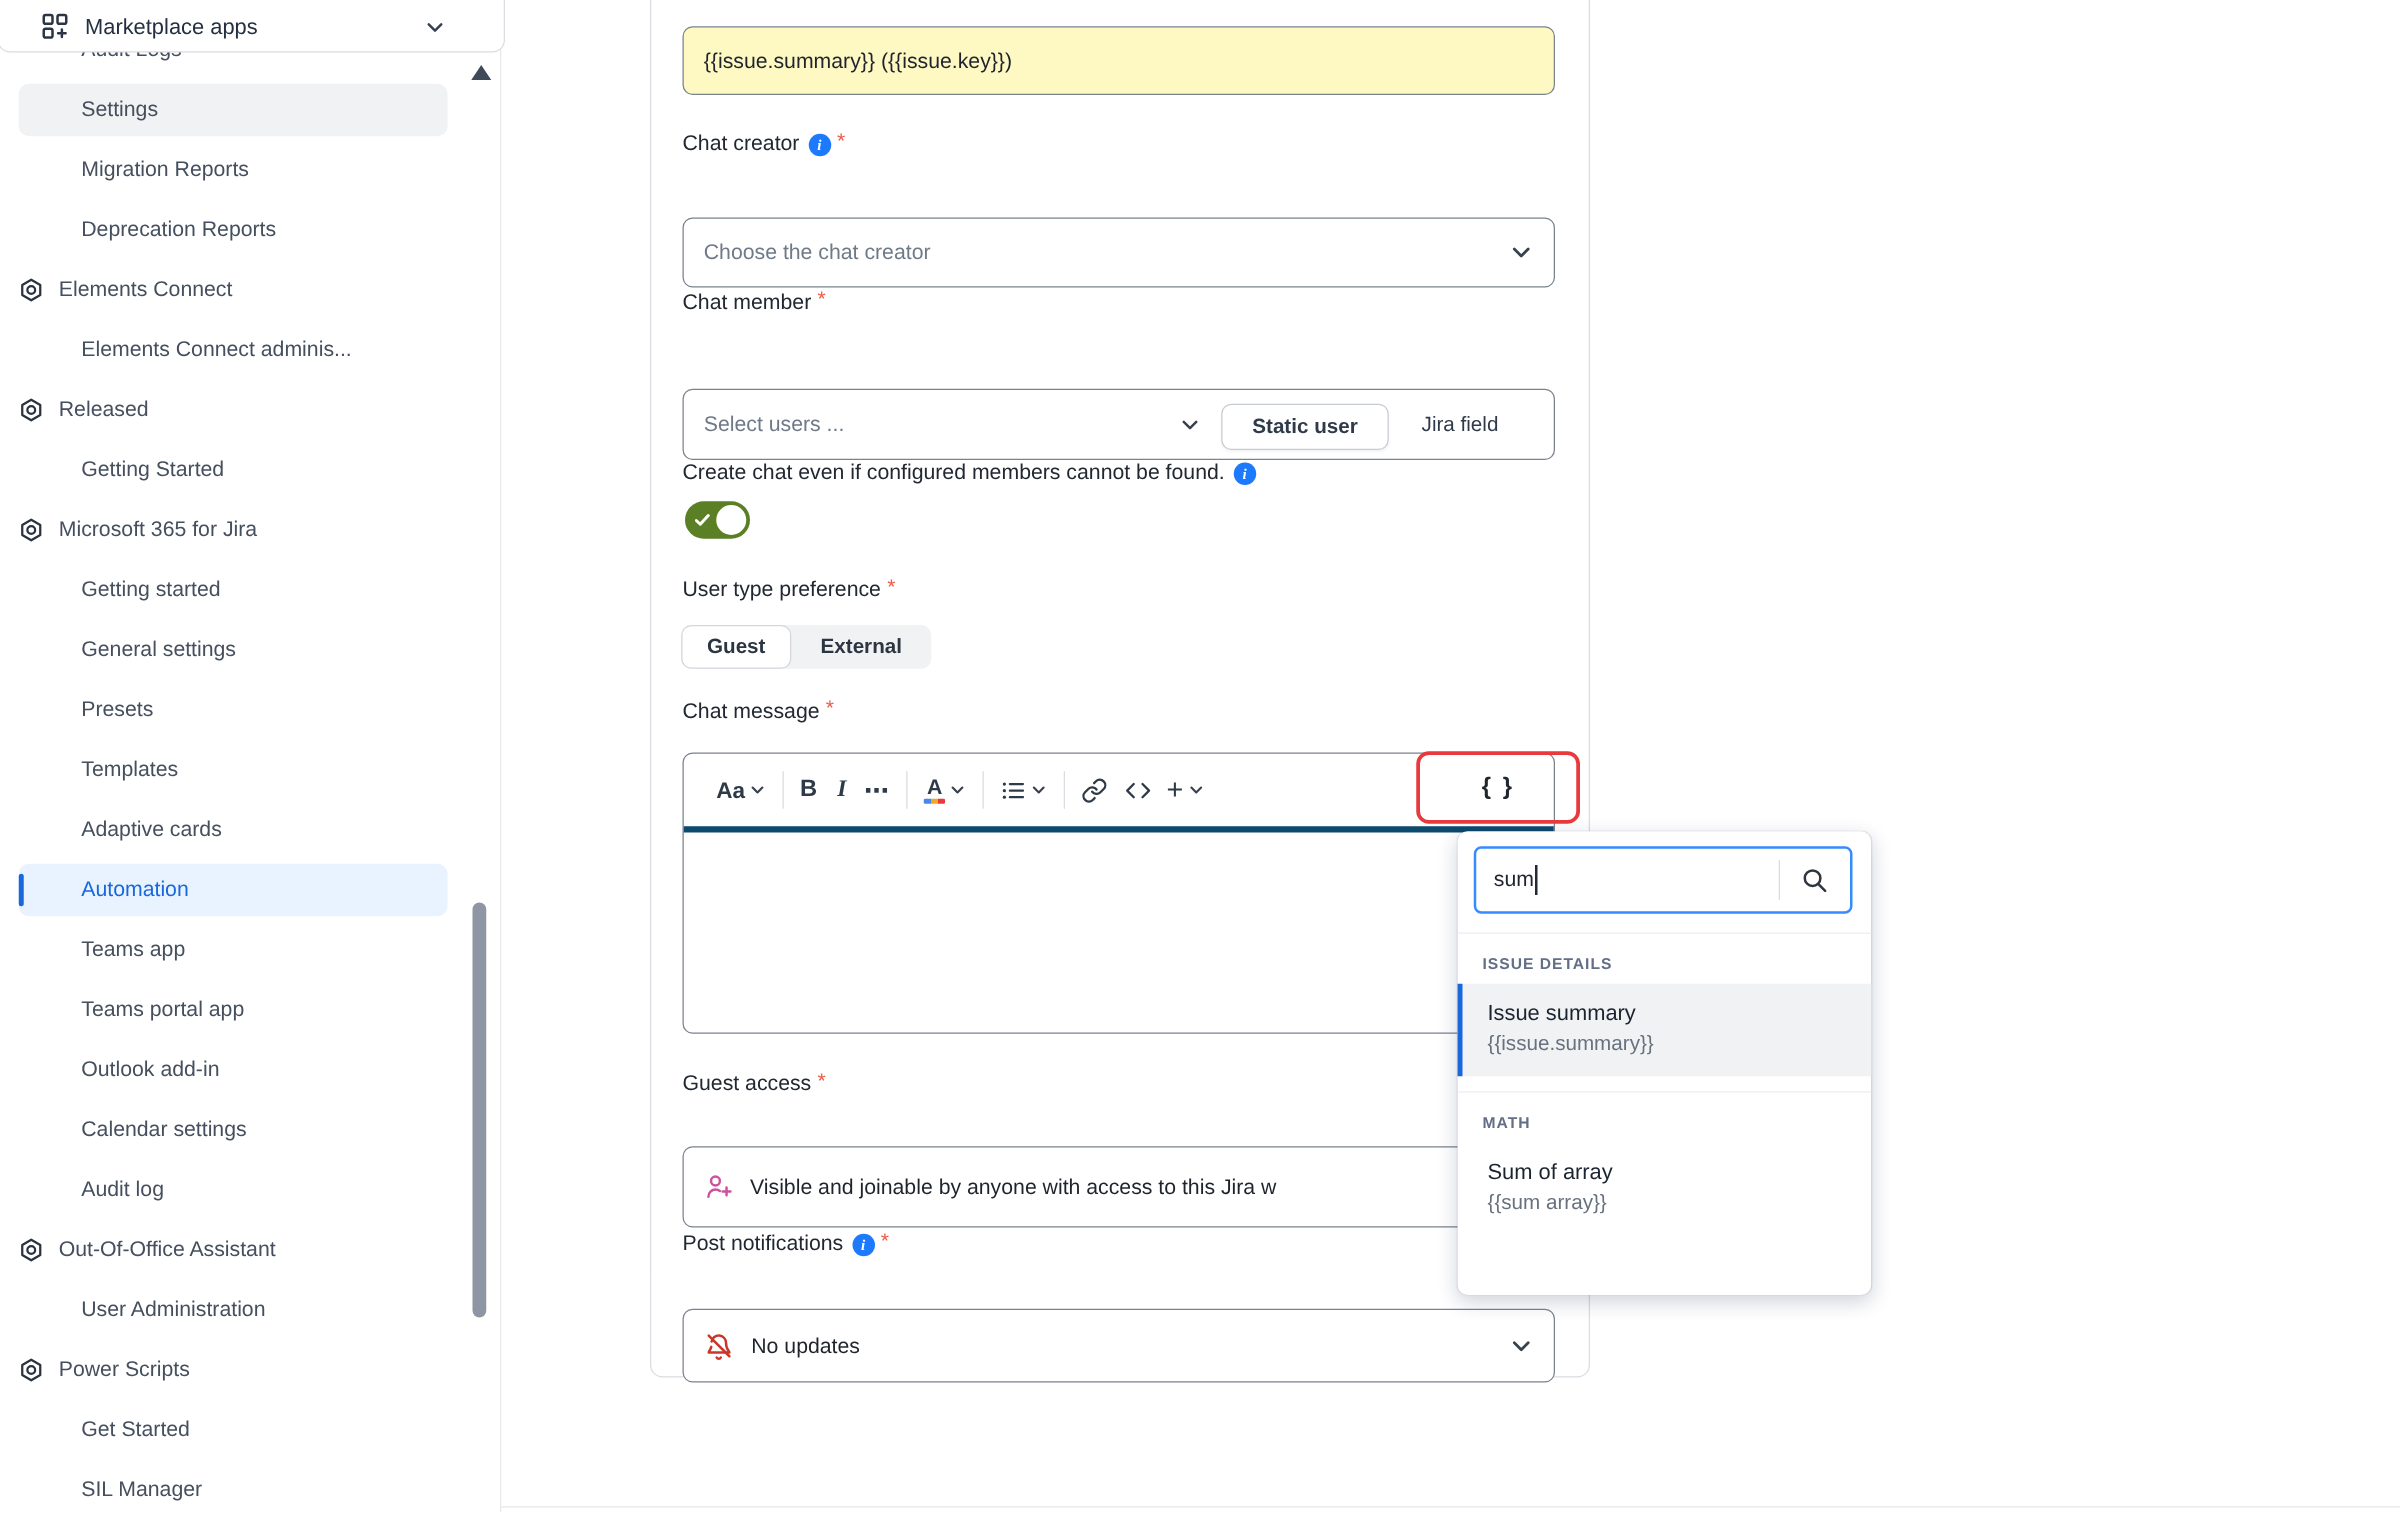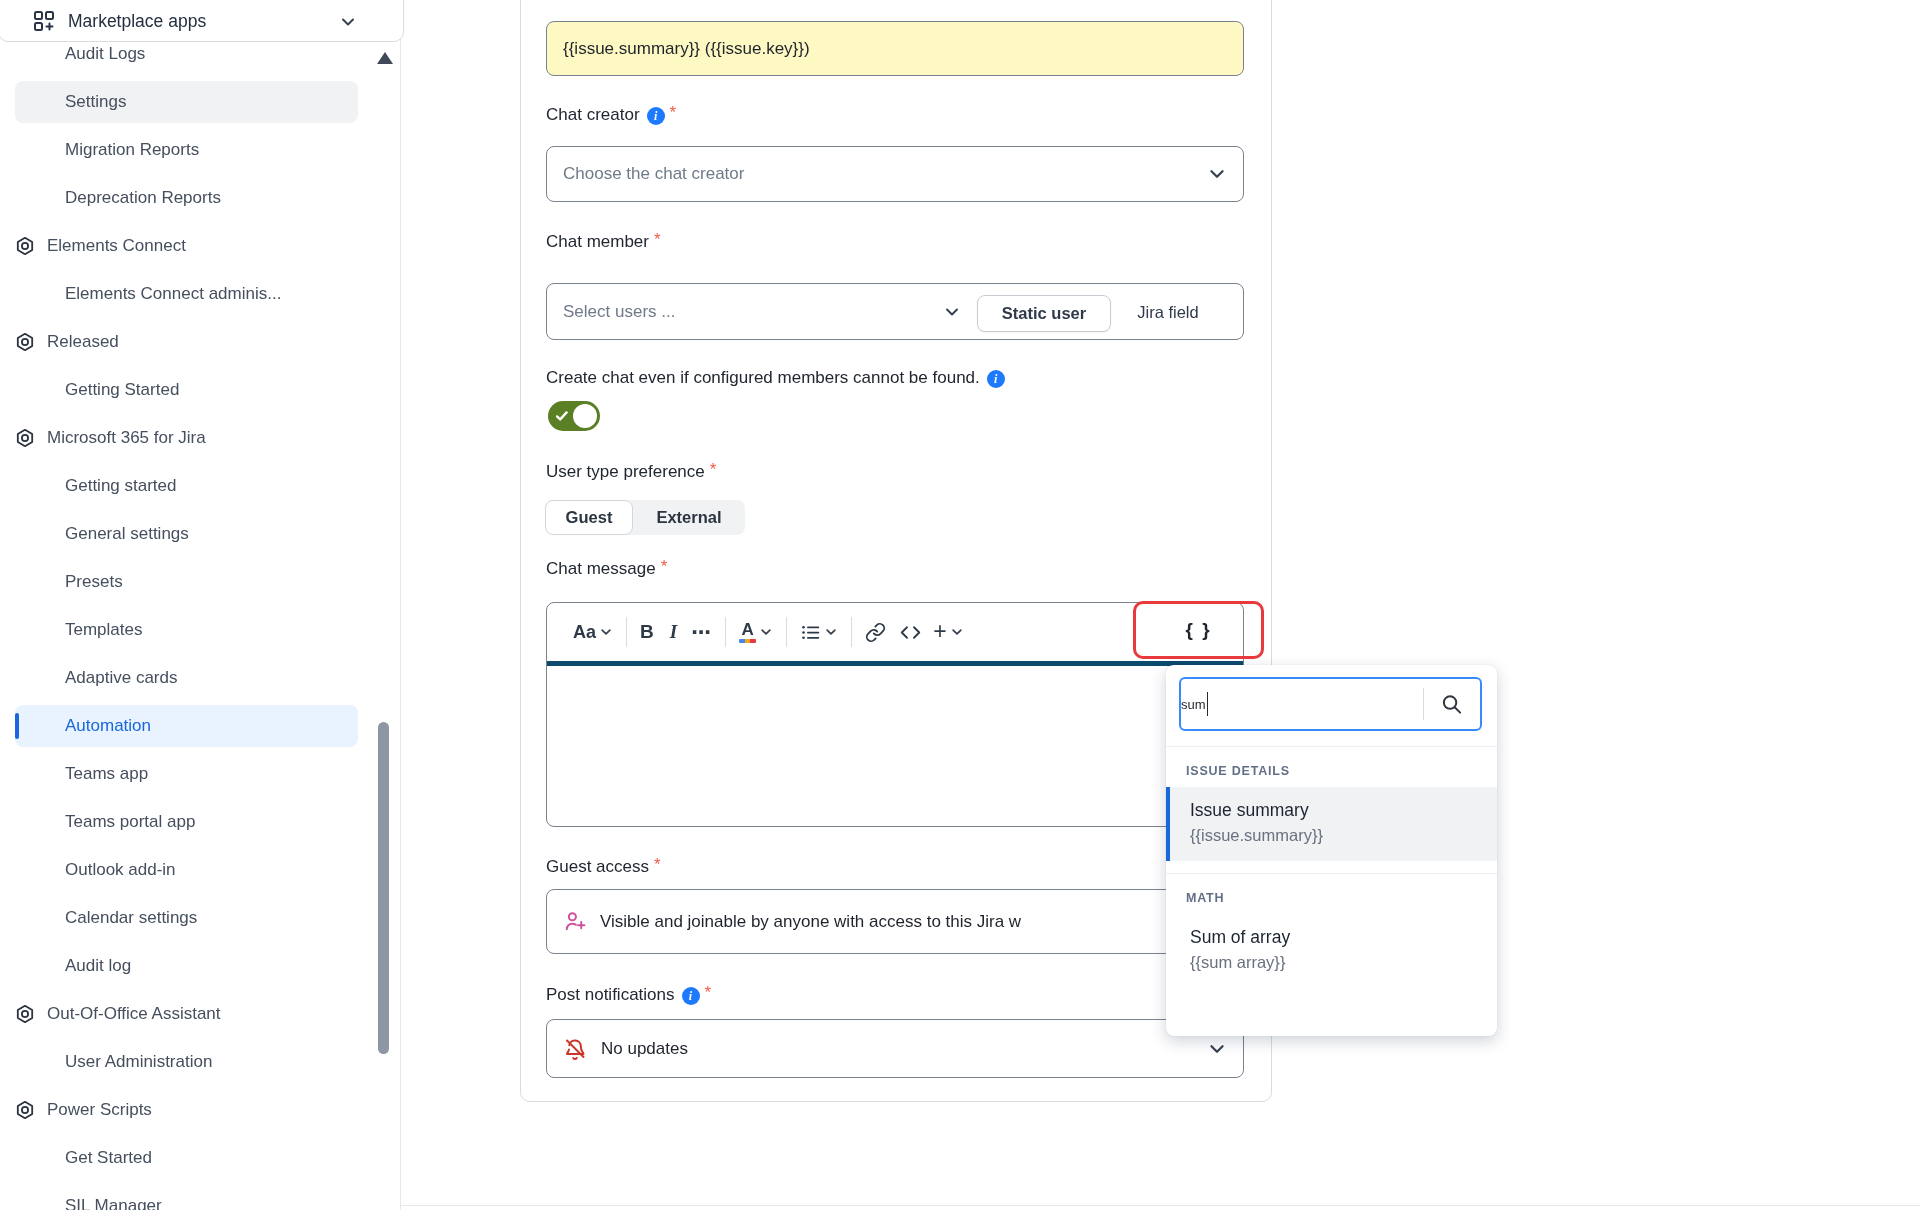--- a/index.html
+++ b/index.html
@@ -1,20 +1,20 @@
 <!DOCTYPE html>
 <html><head>
 <meta charset="utf-8">
 <style>
   html,body{margin:0;padding:0;background:#fff;}
   body{font-family:"Liberation Sans","DejaVu Sans",sans-serif;color:#222;}
   #canvas{position:relative;width:1920px;height:1210px;overflow:hidden;background:#fff;}
 
   
-  #sidebar{position:absolute;left:0;top:14px;width:400px;height:1180px;background:#fff;z-index:2;}
+  #sidebar{position:absolute;left:0;top:0;width:400px;height:1180px;background:#fff;z-index:2;}
   #side-divider{position:absolute;left:400px;top:36px;bottom:0;width:1px;background:#e6e8ec;z-index:1;}
   #apps-header{position:absolute;left:-2px;top:-12px;width:404px;height:52px;background:#fff;
     border:1px solid #d9dce1;border-radius:10px;z-index:6;display:flex;align-items:flex-end;}
   #apps-header-inner{display:flex;align-items:center;height:40px;width:100%;}
   #apps-header .glabel{margin-left:12px;font-size:17.5px;font-weight:500;color:#243041;}
   #apps-icon{margin-left:33px;display:flex;}
   #apps-chevron{position:absolute;right:46px;bottom:10px;}
   #side-list{position:absolute;left:0;top:16px;width:400px;z-index:1;}
   .side-row{position:relative;height:48px;display:flex;align-items:center;cursor:pointer;}
   .side-label{position:relative;z-index:1;font-size:17px;color:#454f5e;white-space:nowrap;}
@@ -35,21 +35,21 @@
   
   #card{position:absolute;left:520px;top:-14px;width:750px;height:1114px;background:#fff;
     border:1px solid #d9dce1;border-radius:10px;z-index:0;}
   #bottom-line{position:absolute;left:401px;right:0;top:1205px;height:1px;background:#e6e8ec;}
 
   .field-label{position:absolute;display:flex;align-items:flex-end;gap:7px;font-size:17px;color:#222831;z-index:2;}
   .req{color:#ef5c48;font-size:17px;margin-left:-2px;transform:translateY(-2px);}
   .info-dot{width:18px;height:18px;border-radius:50%;background:#1d7afc;color:#fff;display:inline-flex;
     align-items:center;justify-content:center;font-size:12px;font-weight:700;font-family:"Liberation Serif",serif;font-style:italic;}
   .boxfield{position:absolute;background:#fff;border:1.5px solid #7a828e;border-radius:8px;z-index:2;
-    display:flex;align-items:center;box-sizing:border-box;}
+    display:flex;align-items:center;box-sizing:border-box;margin-top:28px;}
   .placeholder{color:#6f7a89;font-size:17px;}
   .val-text{color:#1f242c;font-size:17px;}
   .chev-right{position:absolute;right:16px;top:50%;transform:translateY(-50%);display:flex;}
 
   #title-input{position:absolute;left:546px;top:21px;width:698px;height:55px;border:1.5px solid #7a828e;
     border-radius:8px;box-sizing:border-box;padding:0 16px;font-size:17px;color:#1f242c;
     font-family:"Liberation Sans","DejaVu Sans",sans-serif;z-index:2;background:#fef9c3;}
 
   #creator-select{left:546px;top:146px;width:698px;height:56px;padding-left:16px;}
   #member-box{left:546px;top:283px;width:698px;height:57px;padding-left:16px;}
@@ -94,21 +94,21 @@
   #access-select{left:546px;top:889px;width:698px;height:65px;padding-left:16px;overflow:hidden;}
   #access-select .val-text{margin-left:12px;white-space:nowrap;}
   #post-select{left:546px;top:1019px;width:698px;height:59px;padding-left:16px;}
   #post-select .val-text{margin-left:14px;}
 
   
   #picker{position:absolute;left:1166px;top:665px;width:331px;height:371px;background:#fff;border-radius:8px;
     box-shadow:0 5px 16px rgba(9,30,66,.20),0 0 1px rgba(9,30,66,.18);z-index:8;}
   #picker-search{position:absolute;left:13px;top:12px;width:303px;height:54px;border:2px solid #388bff;
     border-radius:6px;box-sizing:border-box;display:flex;align-items:center;cursor:text;}
-  #picker-search .query{font-size:13px;color:#1f242c;}
+  #picker-search .query{margin-left:14px;font-size:17px;color:#1f242c;}
   .caret{width:1.5px;height:24px;background:#24292f;margin-left:1px;animation:blink 1.1s steps(1) infinite;}
   @keyframes blink{50%{opacity:0;}}
   #picker-search .vsep{position:absolute;right:56px;top:9px;bottom:9px;width:1px;background:#d9dce1;}
   #picker-search .mag{position:absolute;right:17px;top:50%;transform:translateY(-50%);display:flex;cursor:pointer;}
   #picker-div1{position:absolute;left:0;right:0;top:81px;height:1px;background:#eceef1;}
   #picker-groups{position:absolute;left:0;right:0;top:82px;}
   .pick-header{margin:17px 0 9px 20px;font-size:12.5px;font-weight:700;letter-spacing:.8px;color:#626f86;}
   .pick-item{position:relative;padding:12px 0 14px 24px;cursor:pointer;}
   .pick-item.selected{background:#f1f2f4;}
   .pick-item.selected::before{content:'';position:absolute;left:0;top:0;bottom:0;width:4px;background:#1868db;}

